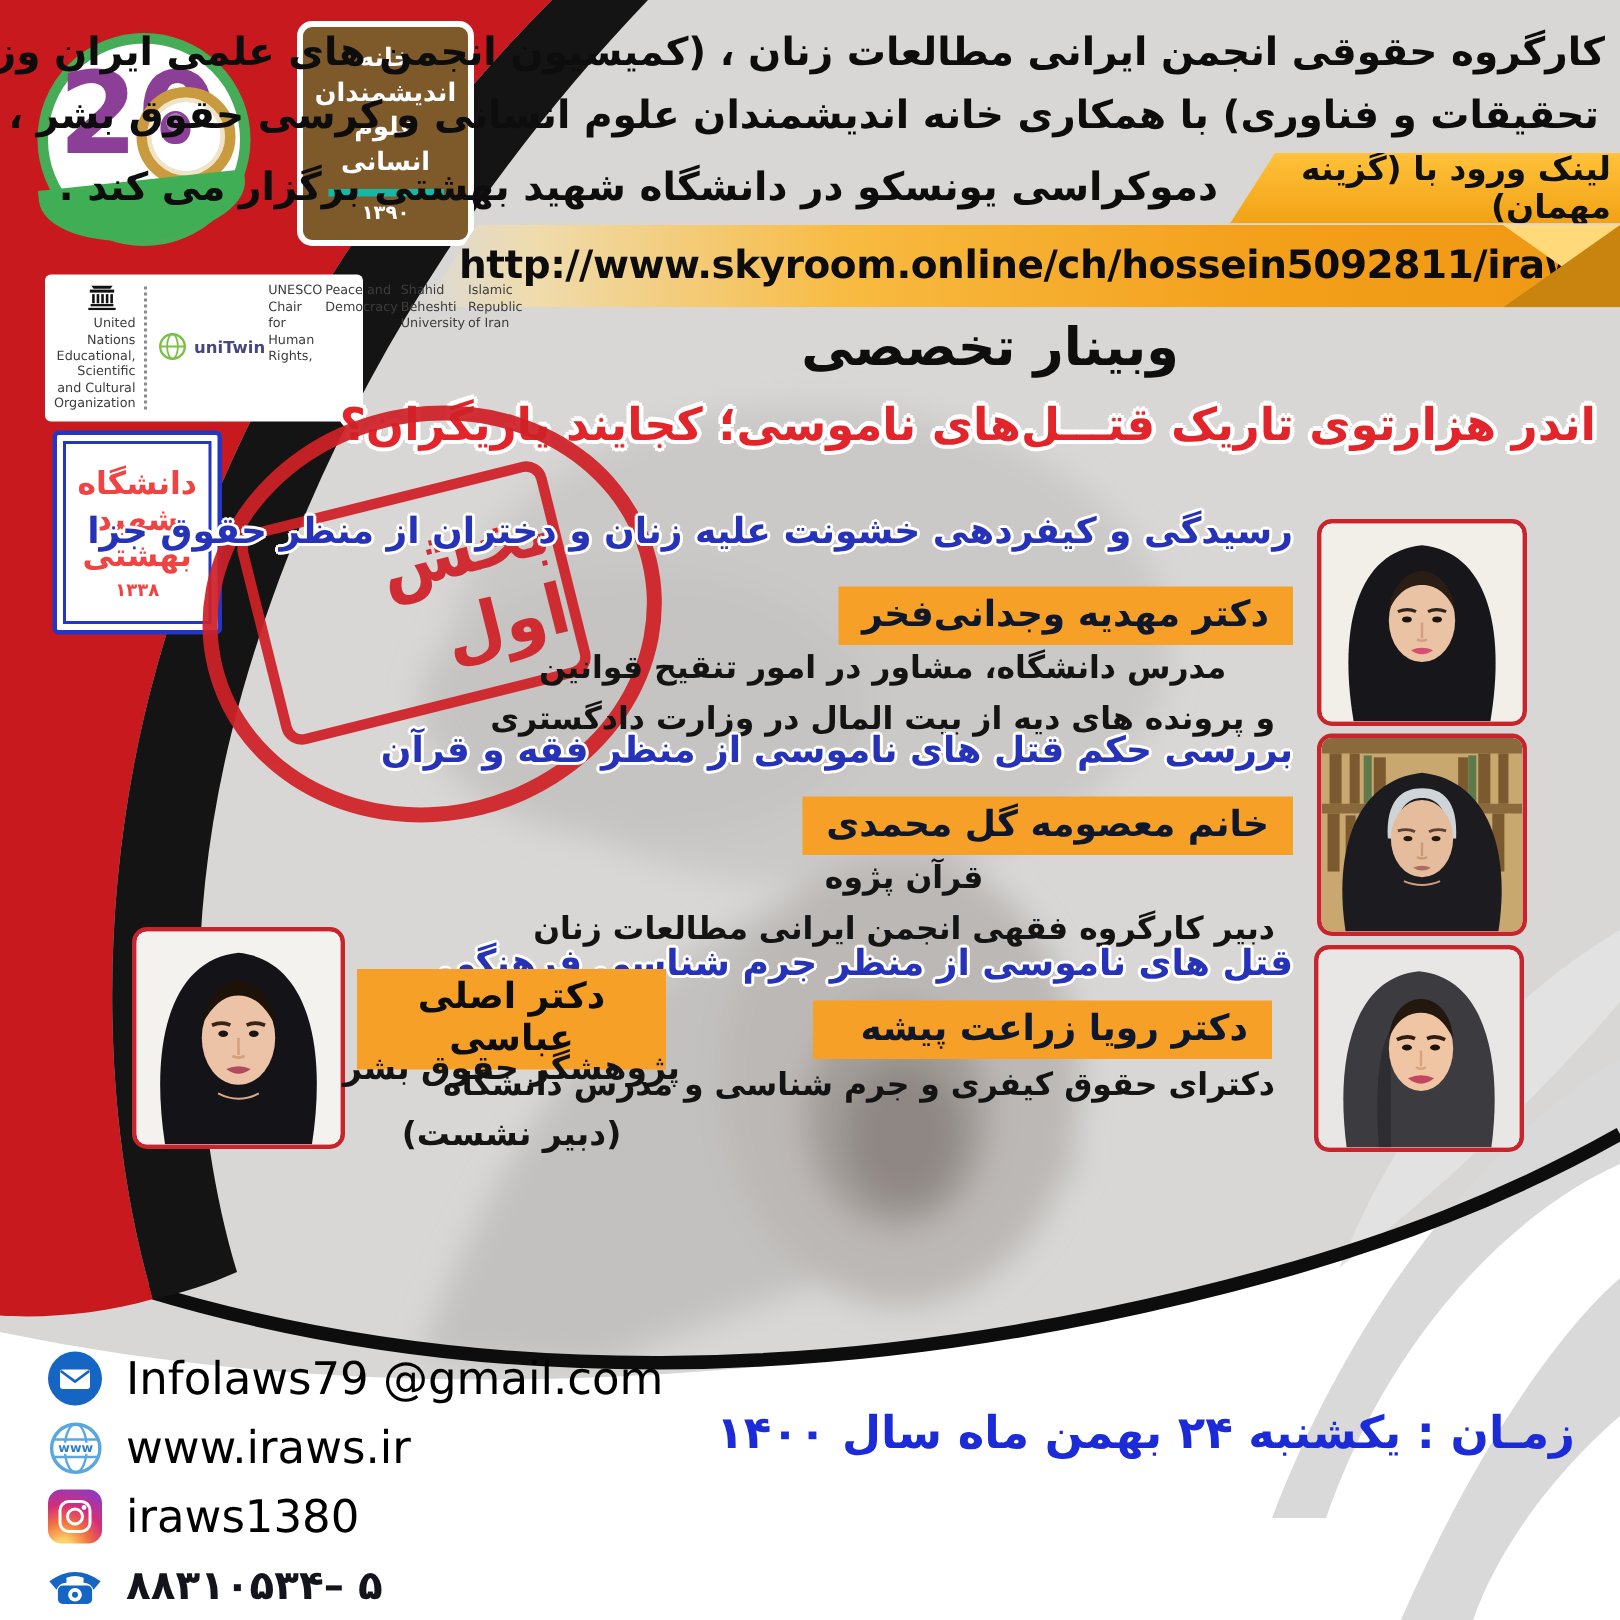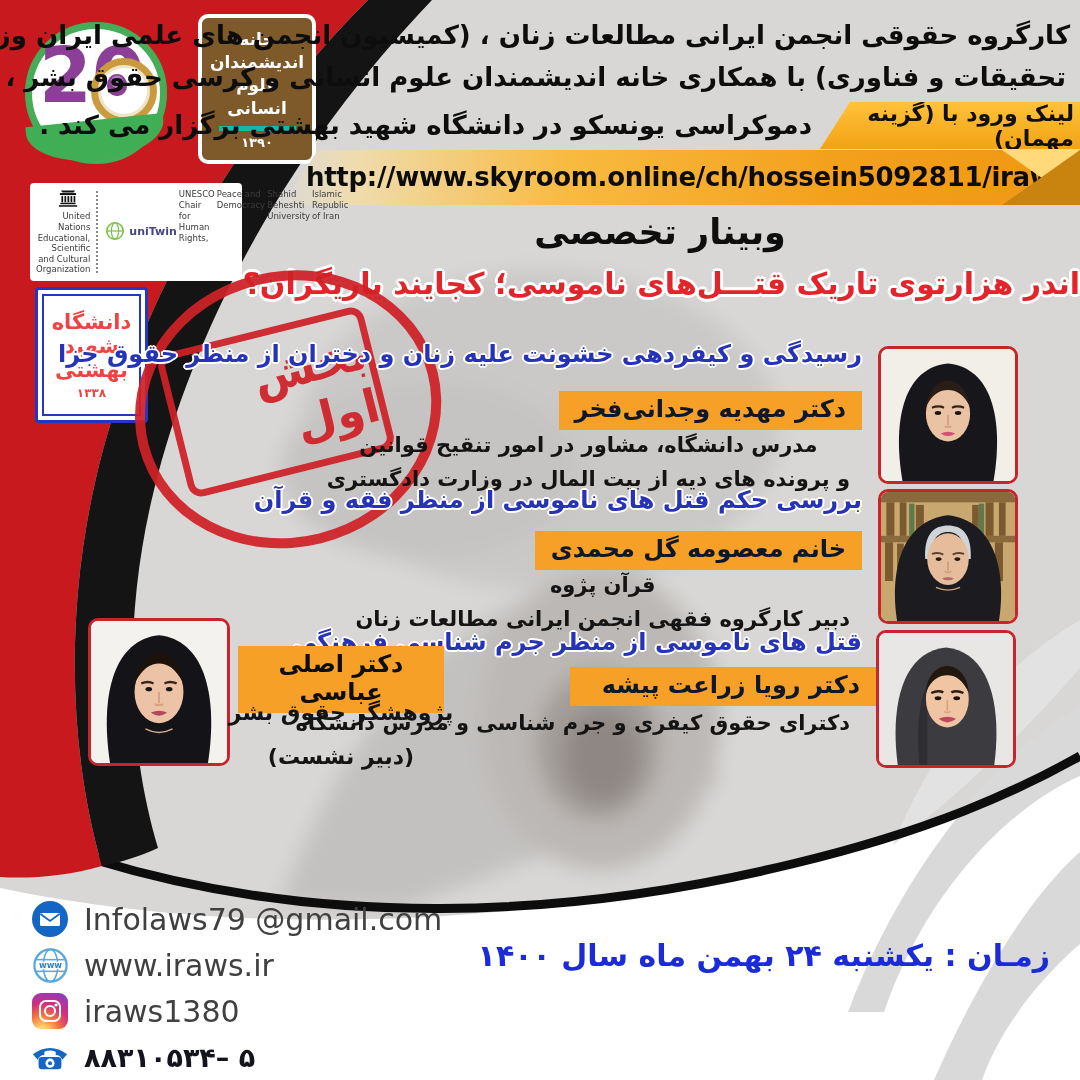--- a/index.html
+++ b/index.html
@@ -68,21 +68,21 @@
   }
   .sbu-inner{border:2px solid #2336c4;height:100%;box-sizing:border-box;display:flex;flex-direction:column;
     align-items:center;justify-content:center;gap:4px;direction:rtl;text-align:center;color:#ef4444;}
   .sbu-cal{font-size:21px;font-weight:700;line-height:1.15;padding:0 4px;}
   .sbu-year{font-size:12px;font-weight:700;}
 
   
   .kicker{position:absolute;top:212px;left:330px;width:660px;text-align:center;direction:rtl;
     font-size:35px;font-weight:700;color:#0e0e0e;}
   .mtitle{
-    position:absolute;top:266px;left:280px;width:800px;text-align:center;direction:rtl;white-space:nowrap;
+    position:absolute;top:266px;left:264px;width:800px;text-align:center;direction:rtl;white-space:nowrap;
     font-size:30px;font-weight:700;color:#e1252b;
     text-shadow:3px 0 #fff,-3px 0 #fff,0 3px #fff,0 -3px #fff,2px 2px #fff,-2px -2px #fff,2px -2px #fff,-2px 2px #fff;
   }
   .stamp{position:absolute;top:328px;left:170px;width:212px;height:148px;transform:rotate(-14deg);opacity:.93;}
   .stamp-ring{position:absolute;width:288px;height:256px;left:-38px;top:-54px;border:10px solid #cf2127;border-radius:50%;}
   .stamp-box{position:absolute;inset:0;border:7px solid #cf2127;border-radius:14px;
     display:flex;align-items:center;justify-content:center;direction:rtl;
     font-size:46px;font-weight:700;color:#cf2127;}
 
   
@@ -98,39 +98,39 @@
   }
   #topic1{top:340px;right:218px;}
   #topic2{top:486px;right:218px;}
   #topic3{top:628px;right:218px;}
   .namebar{
     position:absolute;background:#f6a028;color:#0f172a;font-weight:700;font-size:24px;
     padding:4px 16px 7px;direction:rtl;white-space:nowrap;
   }
   #name1{top:391px;right:218px;}
   #name2{top:531px;right:218px;}
-  #name3{top:667px;right:204px;padding-left:32px;}
+  #name3{top:667px;right:232px;padding-left:32px;}
   .bio{position:absolute;right:230px;direction:rtl;text-align:center;font-weight:700;font-size:21px;
     color:#141414;line-height:34px;}
   .bio div{white-space:nowrap;}
   #bio1{top:428px;}
   #bio2{top:568px;}
   #bio3{top:706px;}
   .mod-name{position:absolute;top:646px;left:238px;width:206px;background:#f6a028;color:#0d0d0d;
     font-weight:700;font-size:24px;text-align:center;padding:4px 0 7px;direction:rtl;}
   .mod-bio{position:absolute;top:700px;left:225px;width:232px;text-align:center;direction:rtl;
     font-size:22px;font-weight:700;color:#141414;white-space:nowrap;}
   .mod-role{position:absolute;top:744px;left:225px;width:232px;text-align:center;direction:rtl;
     font-size:22px;font-weight:700;color:#141414;white-space:nowrap;}
 
   
   .contact{position:absolute;left:30px;top:896px;}
   .crow{display:flex;align-items:center;height:46px;gap:14px;}
   .cicon{width:40px;display:flex;justify-content:center;align-items:center;}
-  .ctext{font-size:30px;color:#404040;white-space:nowrap;}
+  .ctext{font-size:30px;color:#000000;white-space:nowrap;}
   .ctext.phone{font-size:27px;font-weight:700;direction:ltr;color:#14141c;}
   .insta{width:36px;height:36px;border-radius:9px;display:flex;align-items:center;justify-content:center;
     background:radial-gradient(circle at 28% 110%,#fdd36a 12%,#f2703f 38%,#d32d7b 62%,#8e3bbf 90%);}
   .sched{position:absolute;direction:rtl;white-space:nowrap;font-weight:700;font-size:30px;color:#1b2bd8;}
   #sched-date{top:938px;right:30px;}
   #sched-time{top:1000px;right:150px;}
 </style>
 </head>
 <body>
 

